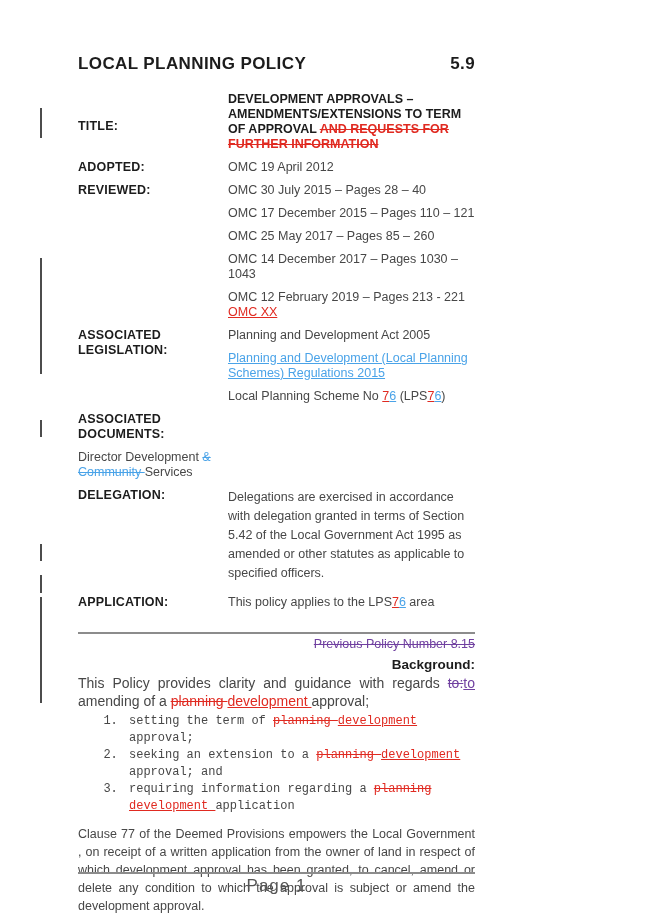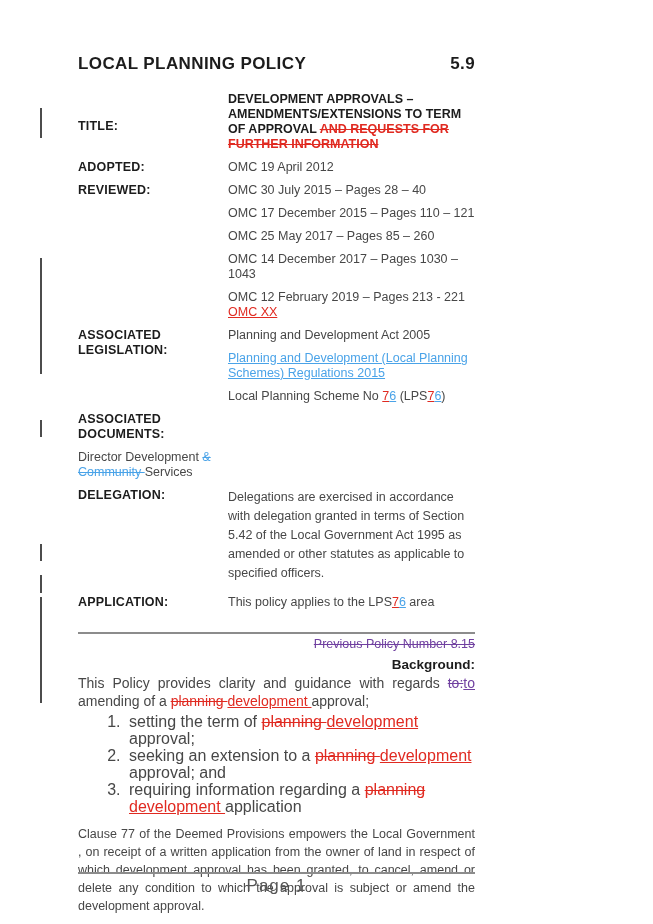--- a/index.html
+++ b/index.html
@@ -43,21 +43,21 @@
   .s-ins-blue{color:var(--blue);text-decoration:underline;}
   .s-del-purple{color:var(--purple);text-decoration:line-through;}
   .s-ins-purple{color:var(--purple);text-decoration:underline;}
   .s-link{color:var(--blue);text-decoration:underline;cursor:pointer;}
   
   .divider{height:2px;background:var(--rule);margin-top:14px;}
   .prev-policy{text-align:right;font-size:12.5px;line-height:16px;margin-top:2px;}
   
   .bg-heading{font-size:13.5px;font-weight:700;color:var(--ink);margin-top:4px;line-height:17px;text-align:right;}
   .bg-intro{font-size:14px;line-height:17.5px;text-align:justify;margin-top:2px;}
-  .bg-list{margin:3px 0 0 0;padding-left:47px;font-size:16px;}
+  .bg-list{margin:3px 0 0 0;padding-left:47px;font-size:12px;font-family:Liberation Mono, monospace;}
   .bg-list li{line-height:17px;padding-left:4px;}
   
   .body-paras p{font-size:12.5px;line-height:18px;text-align:justify;}
   .body-paras p.p-clause77{margin-top:10px;}
   .body-paras p.p-clause63{margin-top:18px;}
   
   .footer{position:absolute;left:78px;right:78px;top:872px;}
   .footer-rule{height:2px;background:var(--rule);}
   .page-num{text-align:center;font-size:17px;color:#555;margin-top:2px;letter-spacing:1px;}
   

